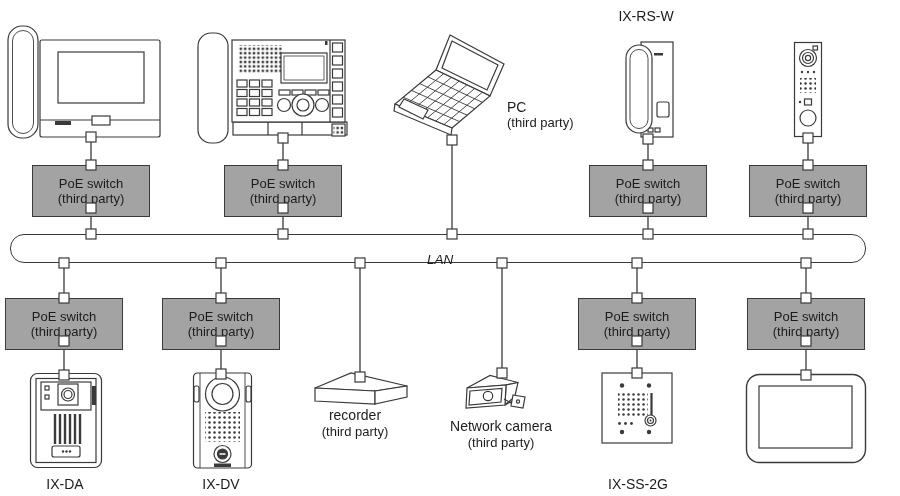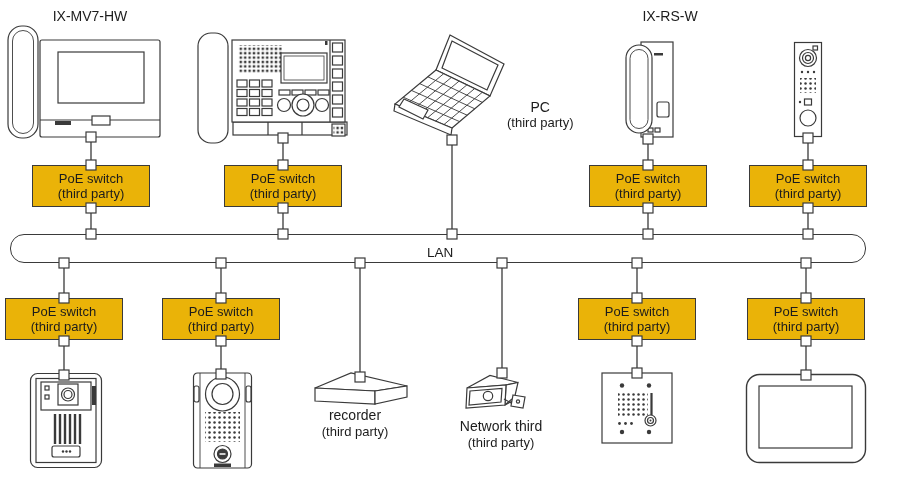--- a/index.html
+++ b/index.html
@@ -2,32 +2,32 @@
 <html><head>
 <meta charset="utf-8">
 <style>
   html,body{margin:0;padding:0;background:#fff;}
   #stage{
     position:relative;width:900px;height:496px;background:#ffffff;
     font-family:"Liberation Sans",sans-serif;color:#1c1c1c;overflow:hidden;
   }
   .layer{position:absolute;left:0;top:0;}
   .lbl{position:absolute;font-size:14px;text-align:center;white-space:nowrap;z-index:3;}
-  .lbl-left{position:absolute;font-size:14px;text-align:center;white-space:nowrap;z-index:3;line-height:16px;}
+  .lbl-left{position:absolute;font-size:14px;text-align:left;white-space:nowrap;z-index:3;line-height:16px;}
   .sub{font-size:13px;}
   .poe{
-    position:absolute;width:118px;height:42px;border:1.2px solid #3a3a3a;background:#eab308;
+    position:absolute;width:118px;height:52px;border:1.2px solid #3a3a3a;background:#a3a3a3;
     display:flex;flex-direction:column;align-items:center;justify-content:center;
     font-size:13px;line-height:15.5px;z-index:1;box-sizing:border-box;
   }
   .lanbar{
     position:absolute;left:10px;top:234px;width:856px;height:29px;background:#fff;
     border:1.4px solid #3a3a3a;border-radius:14px;z-index:1;box-sizing:border-box;
   }
-  .lantext{position:absolute;left:427px;top:245px;font-size:13.5px;z-index:2;}
+  .lantext{position:absolute;left:427px;top:252px;font-size:13.5px;z-index:2;font-style:italic;}
   .dev{position:absolute;z-index:1;}
   #wires{z-index:0;}
   #nodes{z-index:2;}
   .caption{line-height:15.5px;}
 </style>
 </head>
 <body>
 
 <div id="stage">
 
@@ -327,33 +327,35 @@
         <rect x="632" y="293" width="10" height="10"></rect>
       <rect x="632" y="336" width="10" height="10"></rect>
         <rect x="632" y="368" width="10" height="10"></rect>
       <rect x="801" y="258" width="10" height="10"></rect>
         <rect x="801" y="293" width="10" height="10"></rect>
       <rect x="801" y="336" width="10" height="10"></rect>
         <rect x="801" y="370" width="10" height="10"></rect>
     </g>
   </svg>
 
-  <div class="lbl" style="left:30px;top:8px;width:120px">IX-MV7-HW</div>
-  <div class="lbl" style="left:610px;top:8px;width:120px">IX-RS-W</div>
+  <div class="lbl" style="left:586px;top:8px;width:120px">IX-RS-W</div>
 
   <div class="lbl-left" style="left:507px;top:99px">
     <div>PC</div>
     <div class="sub">(third party)</div>
   </div>
 
+  <div class="lbl" style="left:5px;top:476px;width:120px">IX-DA</div>
+  <div class="lbl" style="left:161px;top:476px;width:120px">IX-DV</div>
 
   <div class="lbl caption" style="left:285px;top:408px;width:140px">
     <div>recorder</div>
     <div class="sub">(third party)</div>
   </div>
 
   <div class="lbl caption" style="left:431px;top:419px;width:140px">
-    <div>Network third</div>
+    <div>Network camera</div>
     <div class="sub">(third party)</div>
   </div>
 
+  <div class="lbl" style="left:578px;top:476px;width:120px">IX-SS-2G</div>
 
 </div>
 
 </body></html>

